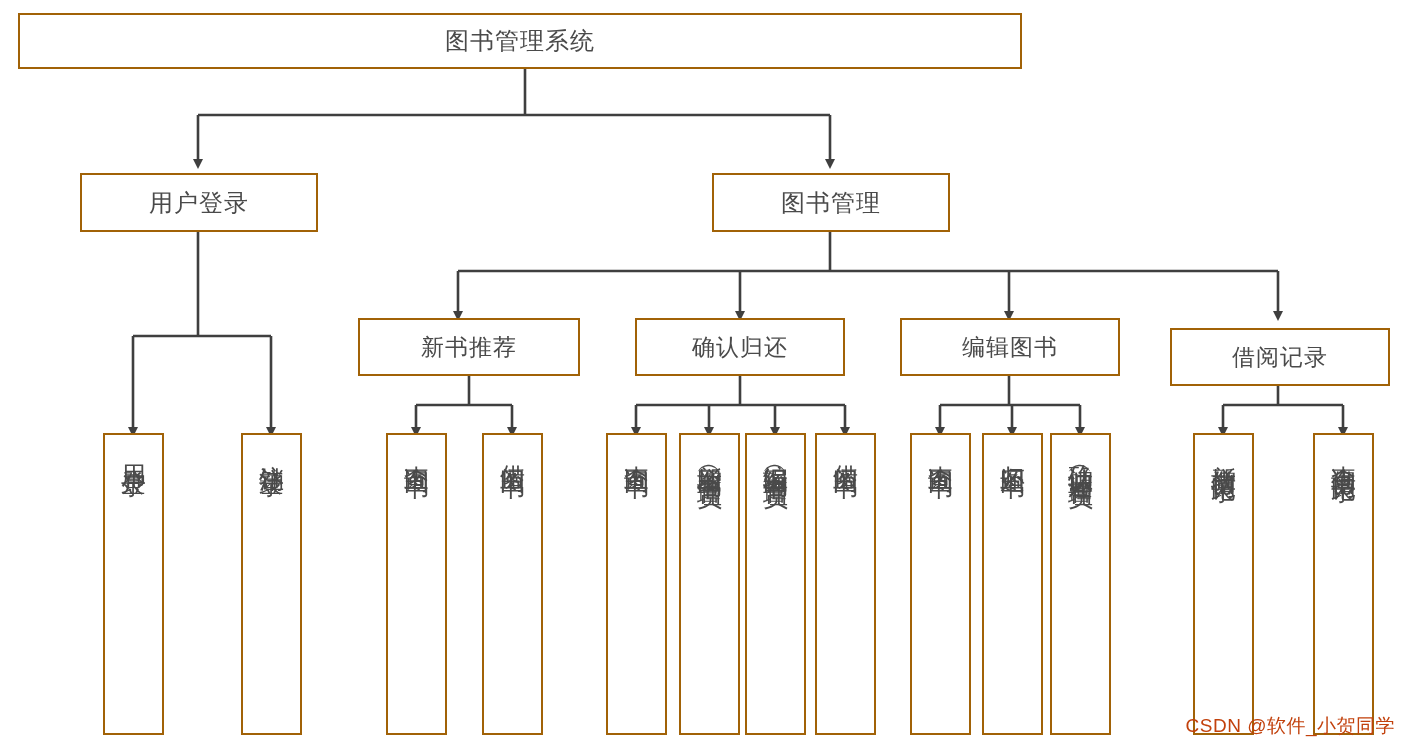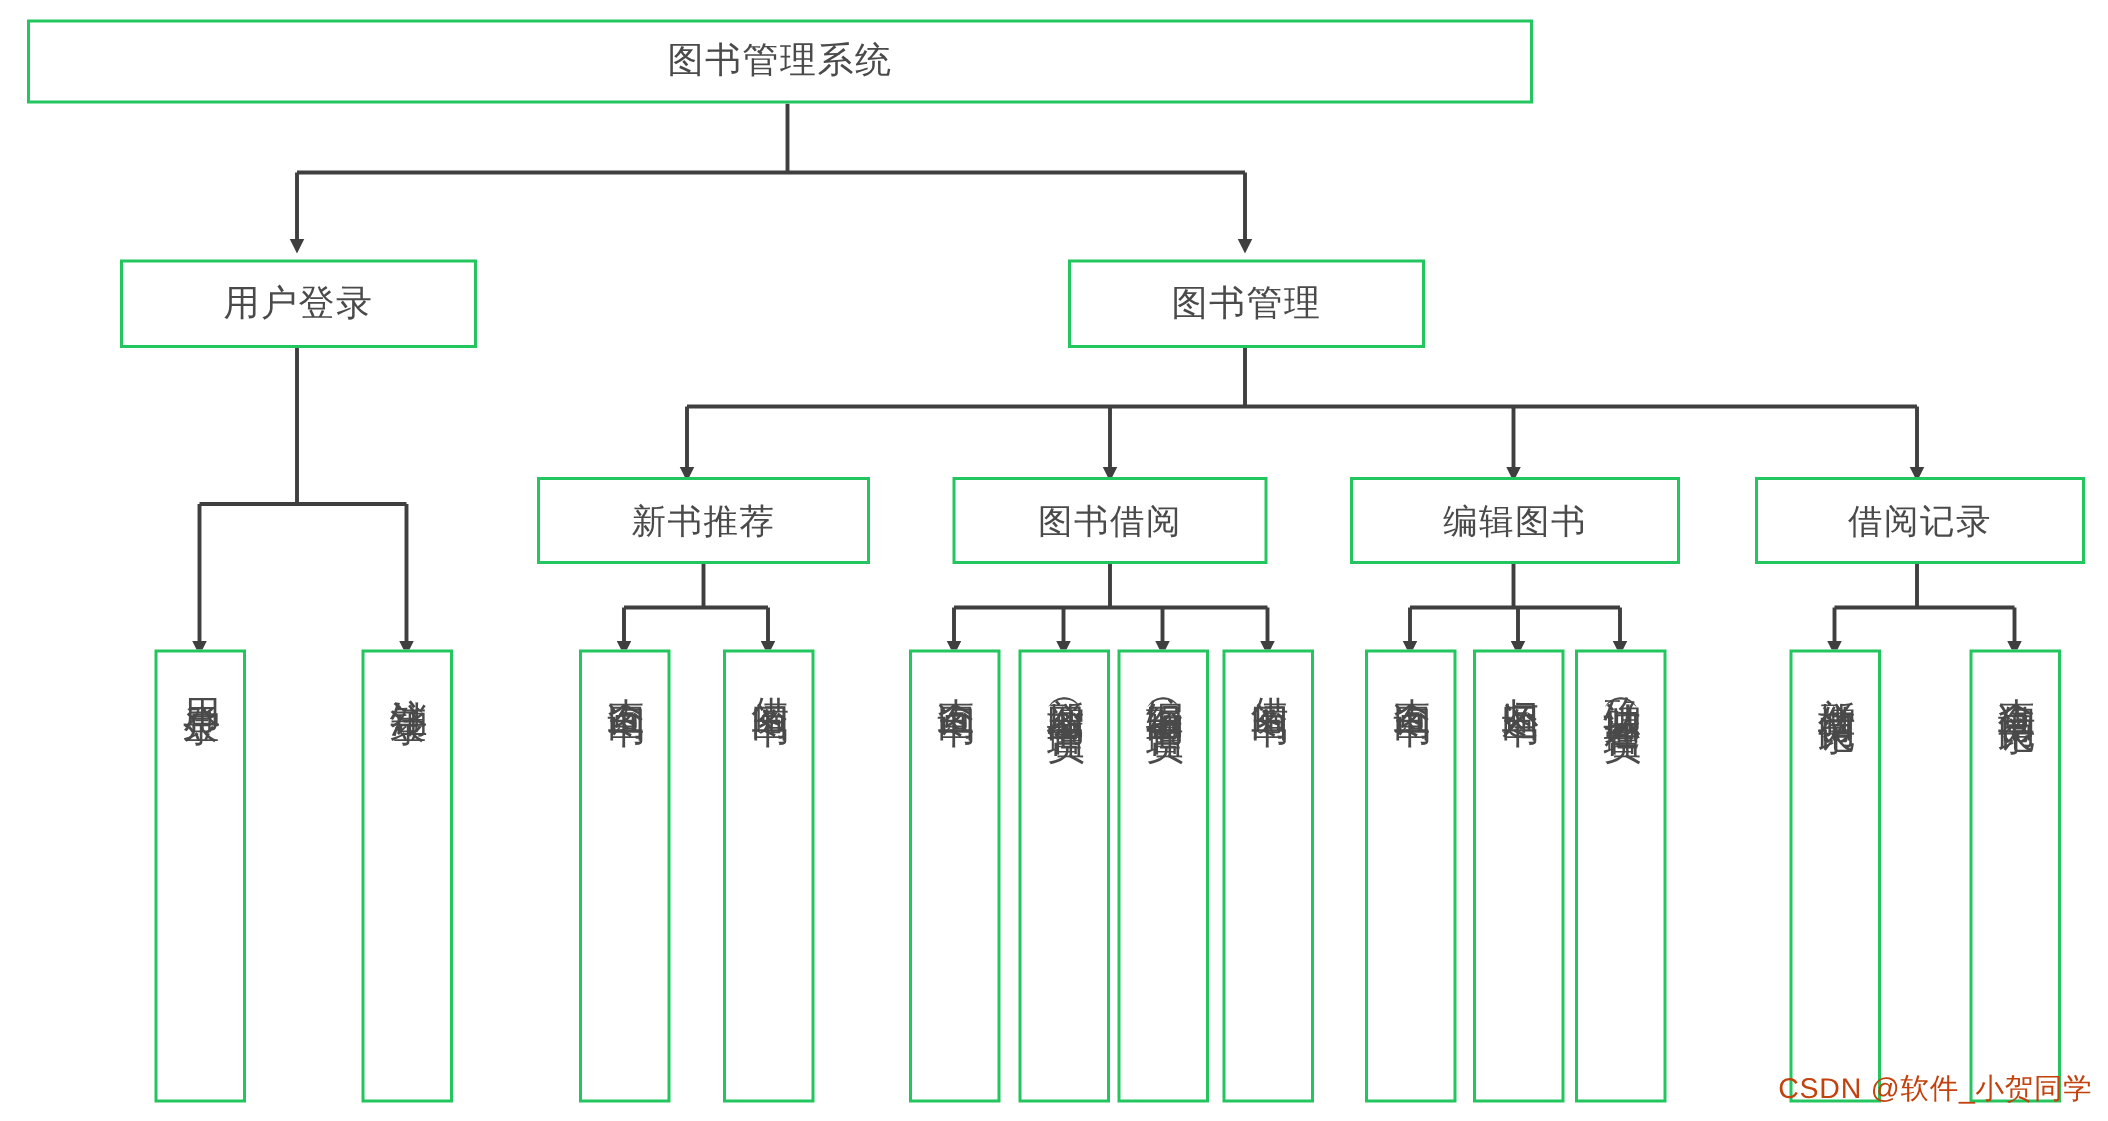--- a/index.html
+++ b/index.html
@@ -22,21 +22,21 @@
     position: absolute;
     left: 0;
     top: 0;
     width: 1405px;
     height: 747px;
     pointer-events: none;
   }
   .node {
     position: absolute;
     box-sizing: border-box;
-    border: 2px solid #22c55e;
+    border: 2px solid #a16207;
     background: #ffffff;
     display: flex;
     align-items: center;
     justify-content: center;
     color: #4a4a4a;
   }
   .node .label {
     font-size: 23px;
     line-height: 1.25;
     letter-spacing: 1px;
@@ -132,26 +132,26 @@
     <span class="label">用户登录</span>
   </div>
   <div class="node lvl2" style="left:712px; top:173px; width:238px; height:59px;">
     <span class="label">图书管理</span>
   </div>
 
   <div class="node lvl3" style="left:358px; top:318px; width:222px; height:58px;">
     <span class="label">新书推荐</span>
   </div>
   <div class="node lvl3" style="left:635px; top:318px; width:210px; height:58px;">
-    <span class="label">图书借阅</span>
+    <span class="label">确认归还</span>
   </div>
   <div class="node lvl3" style="left:900px; top:318px; width:220px; height:58px;">
     <span class="label">编辑图书</span>
   </div>
-  <div class="node lvl3" style="left:1170px; top:318px; width:220px; height:58px;">
+  <div class="node lvl3" style="left:1170px; top:328px; width:220px; height:58px;">
     <span class="label">借阅记录</span>
   </div>
 
   <div class="node vertical" style="left:103px; top:433px; width:61px; height:302px;">
     <span class="label">用户登录</span>
   </div>
   <div class="node vertical" style="left:241px; top:433px; width:61px; height:302px;">
     <span class="label">注销登录</span>
   </div>
 

